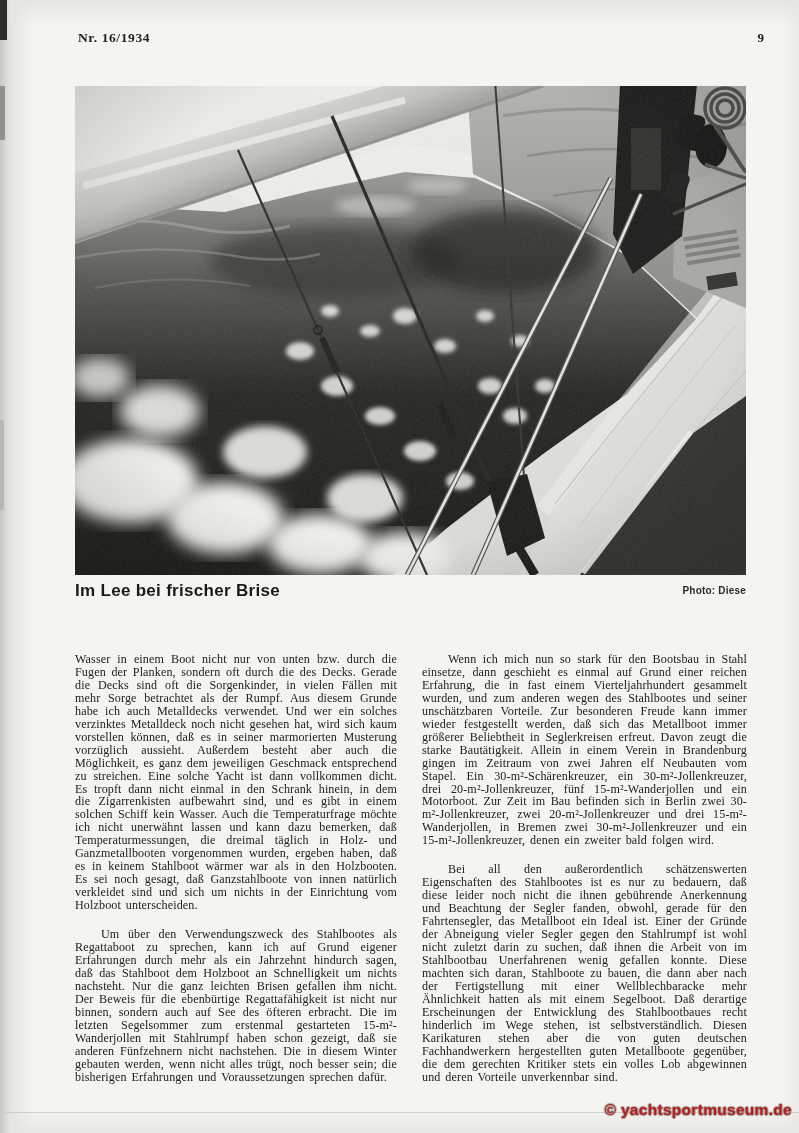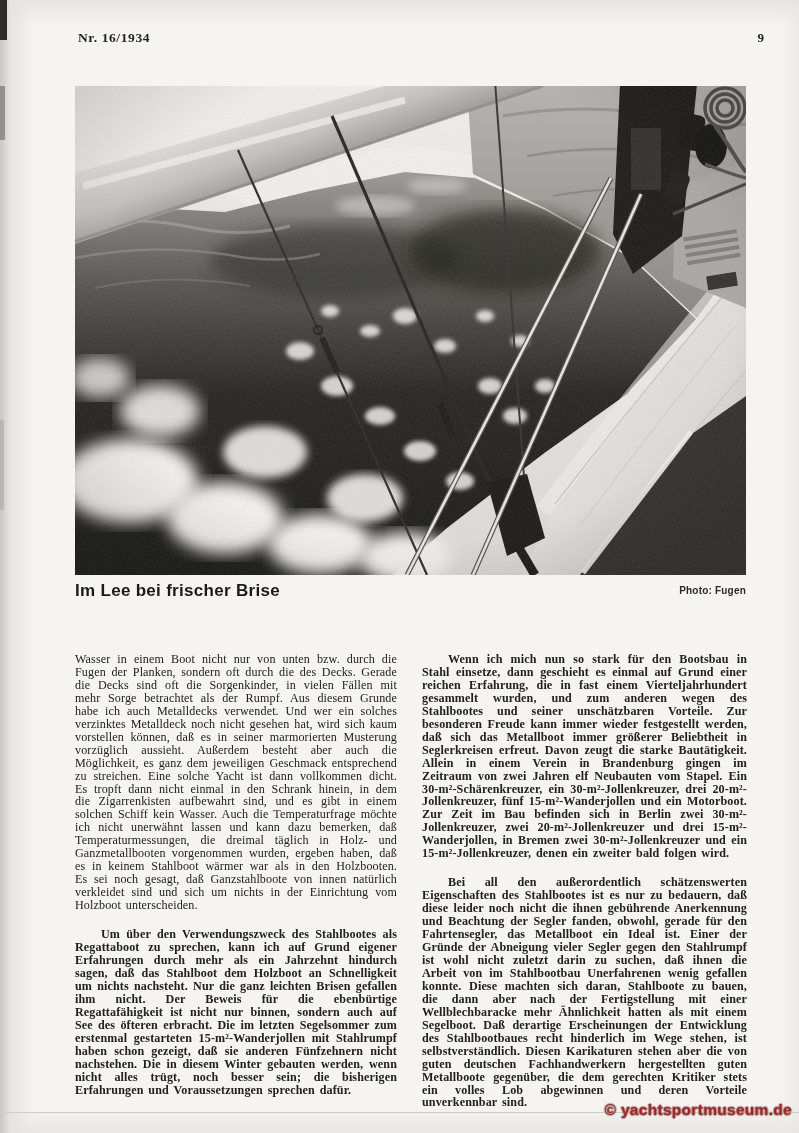--- a/index.html
+++ b/index.html
@@ -48,21 +48,21 @@
   .col.left{width:322px;}
   .col.right{width:325px;}
   .col p{
     margin:16px 0 10px 0;
     font-size:12.1px;line-height:12.95px;
     text-align:justify;
     word-spacing:.14em;letter-spacing:.12px;
     hyphens:auto;-webkit-hyphens:auto;
     color:#222120;
   }
-  .col p.indent{text-indent:26px;font-weight:bold;}
+  .col p.indent{text-indent:26px;}
 
   .bottom-line{position:absolute;left:0;top:1112px;width:100%;height:1px;background:#cfcdc9;}
   .watermark{
     position:absolute;right:7px;top:1101px;
     font-family:"Liberation Sans",sans-serif;
     font-weight:700;font-size:15.5px;letter-spacing:.3px;
     color:#b91c1c;
     text-shadow:0 0 1px #8f8d89,0 1px 1px #a3a19d,0 -1px 1px #a3a19d,1px 0 1px #a3a19d,-1px 0 1px #a3a19d;
   }
 </style>
@@ -226,21 +226,21 @@
       <line x1="598" y1="128" x2="671" y2="98" stroke="#454341" stroke-width="3"></line>
 
       <rect x="0" y="0" width="671" height="489" filter="url(#grain)"></rect>
       <rect x="0" y="0" width="671" height="489" fill="url(#vig)"></rect>
     </g>
   </svg>
 </figure>
 
 <div class="caption-row">
   <span class="caption">Im Lee bei frischer Brise</span>
-  <span class="credit">Photo: Fugen</span>
+  <span class="credit">Photo: Diese</span>
 </div>
 
 <main class="article">
   <div class="col left">
     <p>Wasser in einem Boot nicht nur von unten bzw. durch die Fugen der Planken, sondern oft durch die des Decks. Gerade die Decks sind oft die Sorgenkinder, in vielen Fällen mit mehr Sorge betrachtet als der Rumpf. Aus diesem Grunde habe ich auch Metalldecks verwendet. Und wer ein solches verzinktes Metalldeck noch nicht gesehen hat, wird sich kaum vorstellen können, daß es in seiner marmorierten Musterung vorzüglich aussieht. Außerdem besteht aber auch die Möglichkeit, es ganz dem jeweiligen Geschmack entsprechend zu streichen. Eine solche Yacht ist dann vollkommen dicht. Es tropft dann nicht einmal in den Schrank hinein, in dem die Zigarrenkisten aufbewahrt sind, und es gibt in einem solchen Schiff kein Wasser. Auch die Temperaturfrage möchte ich nicht unerwähnt lassen und kann dazu bemerken, daß Temperaturmessungen, die dreimal täglich in Holz- und Ganzmetallbooten vorgenommen wurden, ergeben haben, daß es in keinem Stahlboot wärmer war als in den Holzbooten. Es sei noch gesagt, daß Ganzstahlboote von innen natürlich verkleidet sind und sich um nichts in der Einrichtung vom Holzboot unterscheiden.</p>
     <p class="indent">Um über den Verwendungszweck des Stahlbootes als Regattaboot zu sprechen, kann ich auf Grund eigener Erfahrungen durch mehr als ein Jahrzehnt hindurch sagen, daß das Stahlboot dem Holzboot an Schnelligkeit um nichts nachsteht. Nur die ganz leichten Brisen gefallen ihm nicht. Der Beweis für die ebenbürtige Regattafähigkeit ist nicht nur binnen, sondern auch auf See des öfteren erbracht. Die im letzten Segelsommer zum erstenmal gestarteten 15-m²-Wanderjollen mit Stahlrumpf haben schon gezeigt, daß sie anderen Fünfzehnern nicht nachstehen. Die in diesem Winter gebauten werden, wenn nicht alles trügt, noch besser sein; die bisherigen Erfahrungen und Voraussetzungen sprechen dafür.</p>
   </div>
   <div class="col right">
     <p class="indent">Wenn ich mich nun so stark für den Bootsbau in Stahl einsetze, dann geschieht es einmal auf Grund einer reichen Erfahrung, die in fast einem Vierteljahrhundert gesammelt wurden, und zum anderen wegen des Stahlbootes und seiner unschätzbaren Vorteile. Zur besonderen Freude kann immer wieder festgestellt werden, daß sich das Metallboot immer größerer Beliebtheit in Seglerkreisen erfreut. Davon zeugt die starke Bautätigkeit. Allein in einem Verein in Brandenburg gingen im Zeitraum von zwei Jahren elf Neubauten vom Stapel. Ein 30-m²-Schärenkreuzer, ein 30-m²-Jollenkreuzer, drei 20-m²-Jollenkreuzer, fünf 15-m²-Wanderjollen und ein Motorboot. Zur Zeit im Bau befinden sich in Berlin zwei 30-m²-Jollenkreuzer, zwei 20-m²-Jollenkreuzer und drei 15-m²-Wanderjollen, in Bremen zwei 30-m²-Jollenkreuzer und ein 15-m²-Jollenkreuzer, denen ein zweiter bald folgen wird.</p>
     <p class="indent">Bei all den außerordentlich schätzenswerten Eigenschaften des Stahlbootes ist es nur zu bedauern, daß diese leider noch nicht die ihnen gebührende Anerkennung und Beachtung der Segler fanden, obwohl, gerade für den Fahrtensegler, das Metallboot ein Ideal ist. Einer der Gründe der Abneigung vieler Segler gegen den Stahlrumpf ist wohl nicht zuletzt darin zu suchen, daß ihnen die Arbeit von im Stahlbootbau Unerfahrenen wenig gefallen konnte. Diese machten sich daran, Stahlboote zu bauen, die dann aber nach der Fertigstellung mit einer Wellblechbaracke mehr Ähnlichkeit hatten als mit einem Segelboot. Daß derartige Erscheinungen der Entwicklung des Stahlbootbaues recht hinderlich im Wege stehen, ist selbstverständlich. Diesen Karikaturen stehen aber die von guten deutschen Fachhandwerkern hergestellten guten Metallboote gegenüber, die dem gerechten Kritiker stets ein volles Lob abgewinnen und deren Vorteile unverkennbar sind.</p>

